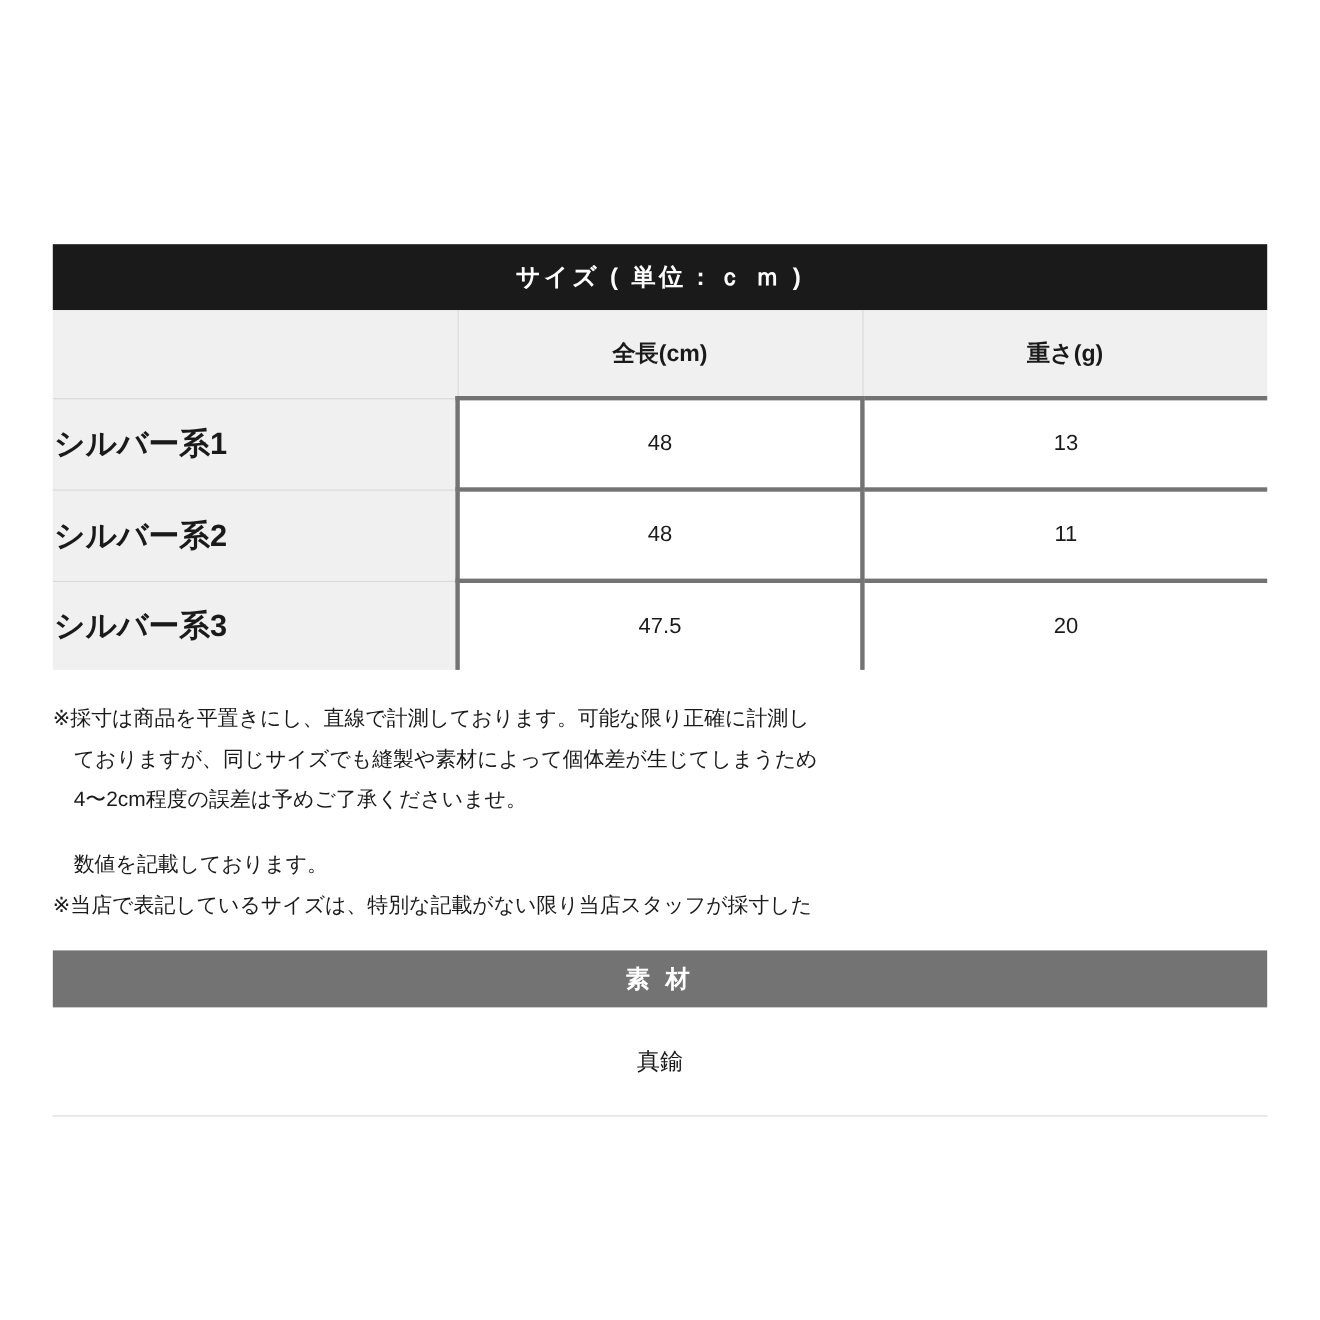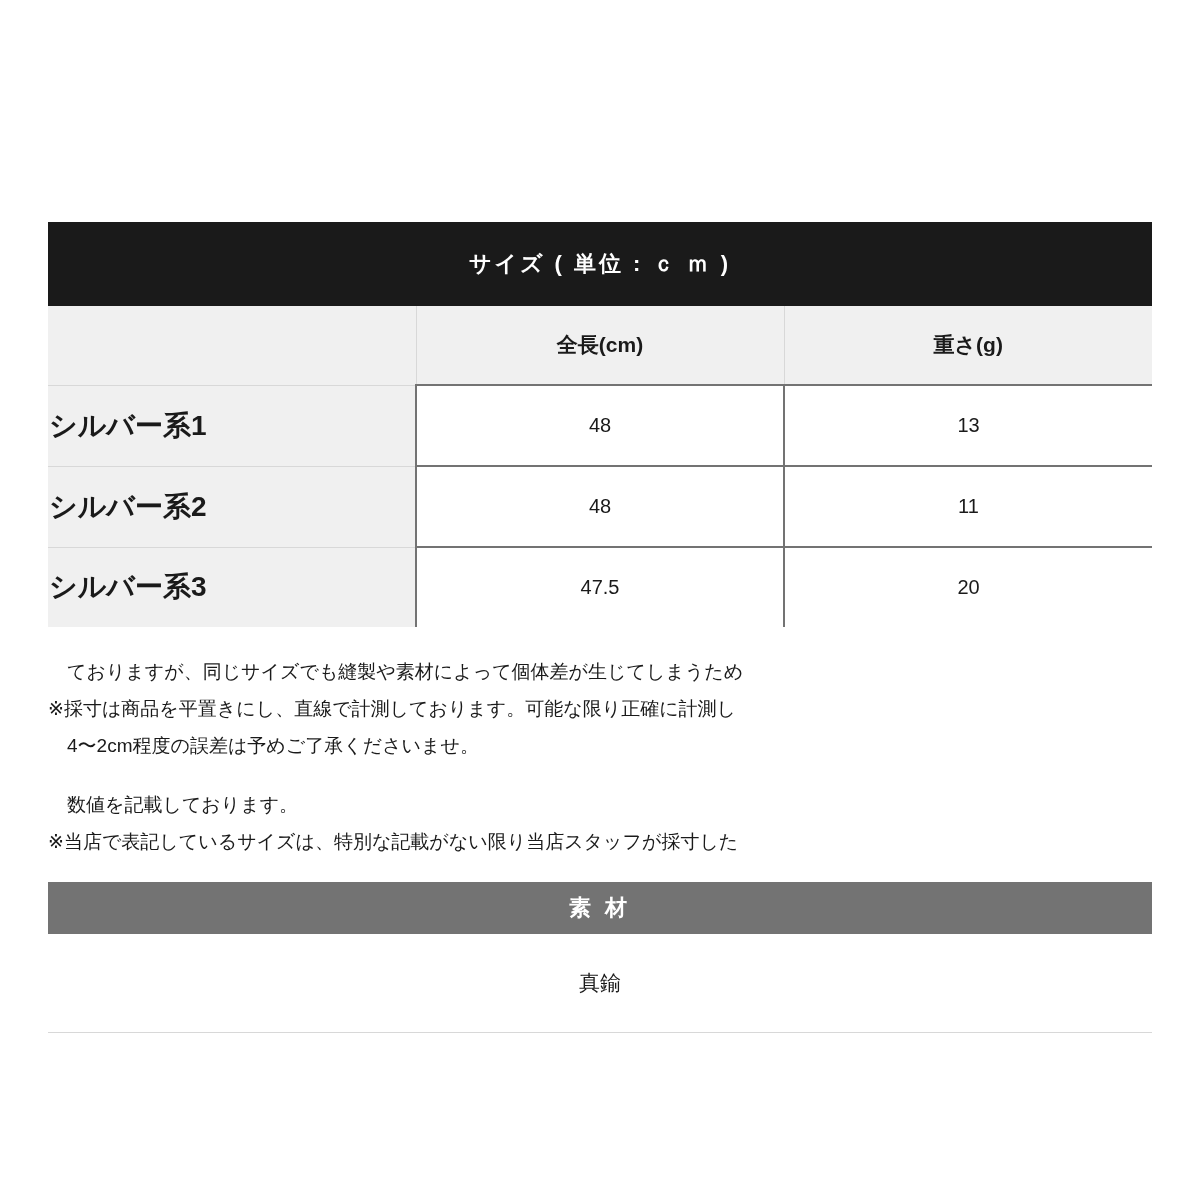--- a/index.html
+++ b/index.html
@@ -33,21 +33,21 @@
     border-collapse: collapse;
     table-layout: fixed;
   }
   .size-table .title-bar {
     background: #1a1a1a;
     color: #ffffff;
     font-size: 22px;
     font-weight: bold;
     letter-spacing: 3px;
     height: 52px;
-    padding: 16px;
+    padding: 4px;
     border: none;
   }
   .size-table th.col-head {
     background: #f0f0f0;
     border: 1px solid #d8d8d8;
     border-top: none;
     font-size: 21px;
     font-weight: bold;
     height: 76px;
     color: #1a1a1a;
@@ -65,21 +65,21 @@
     border: 1px solid #d8d8d8;
     border-left: none;
     font-size: 28px;
     font-weight: bold;
     text-align: left;
     height: 77px;
     color: #1a1a1a;
   }
   .size-table td.val {
     background: #ffffff;
-    border: 2px solid #737373;
+    border: 4px solid #737373;
     font-size: 20px;
     text-align: center;
     color: #1a1a1a;
     height: 77px;
   }
   .size-table td.val.last {
     border-right: none;
   }
   .size-table tr.last-row td {
     border-bottom: none;
@@ -163,22 +163,22 @@
         <tr class="last-row">
           <td class="row-head">シルバー系3</td>
           <td class="val">47.5</td>
           <td class="val last">20</td>
         </tr>
       </tbody>
     </table>
 
     <div class="notes">
       <div class="note-block">
+        <div class="note-line">※採寸は商品を平置きにし、直線で計測しております。可能な限り正確に計測し</div>
         <div class="note-line indent">ておりますが、同じサイズでも縫製や素材によって個体差が生じてしまうため</div>
-        <div class="note-line">※採寸は商品を平置きにし、直線で計測しております。可能な限り正確に計測し</div>
         <div class="note-line indent">4〜2cm程度の誤差は予めご了承くださいませ。</div>
       </div>
       <div class="note-block">
         <div class="note-line indent">数値を記載しております。</div>
         <div class="note-line">※当店で表記しているサイズは、特別な記載がない限り当店スタッフが採寸した</div>
       </div>
     </div>
 
     <table class="material-table">
       <thead>

